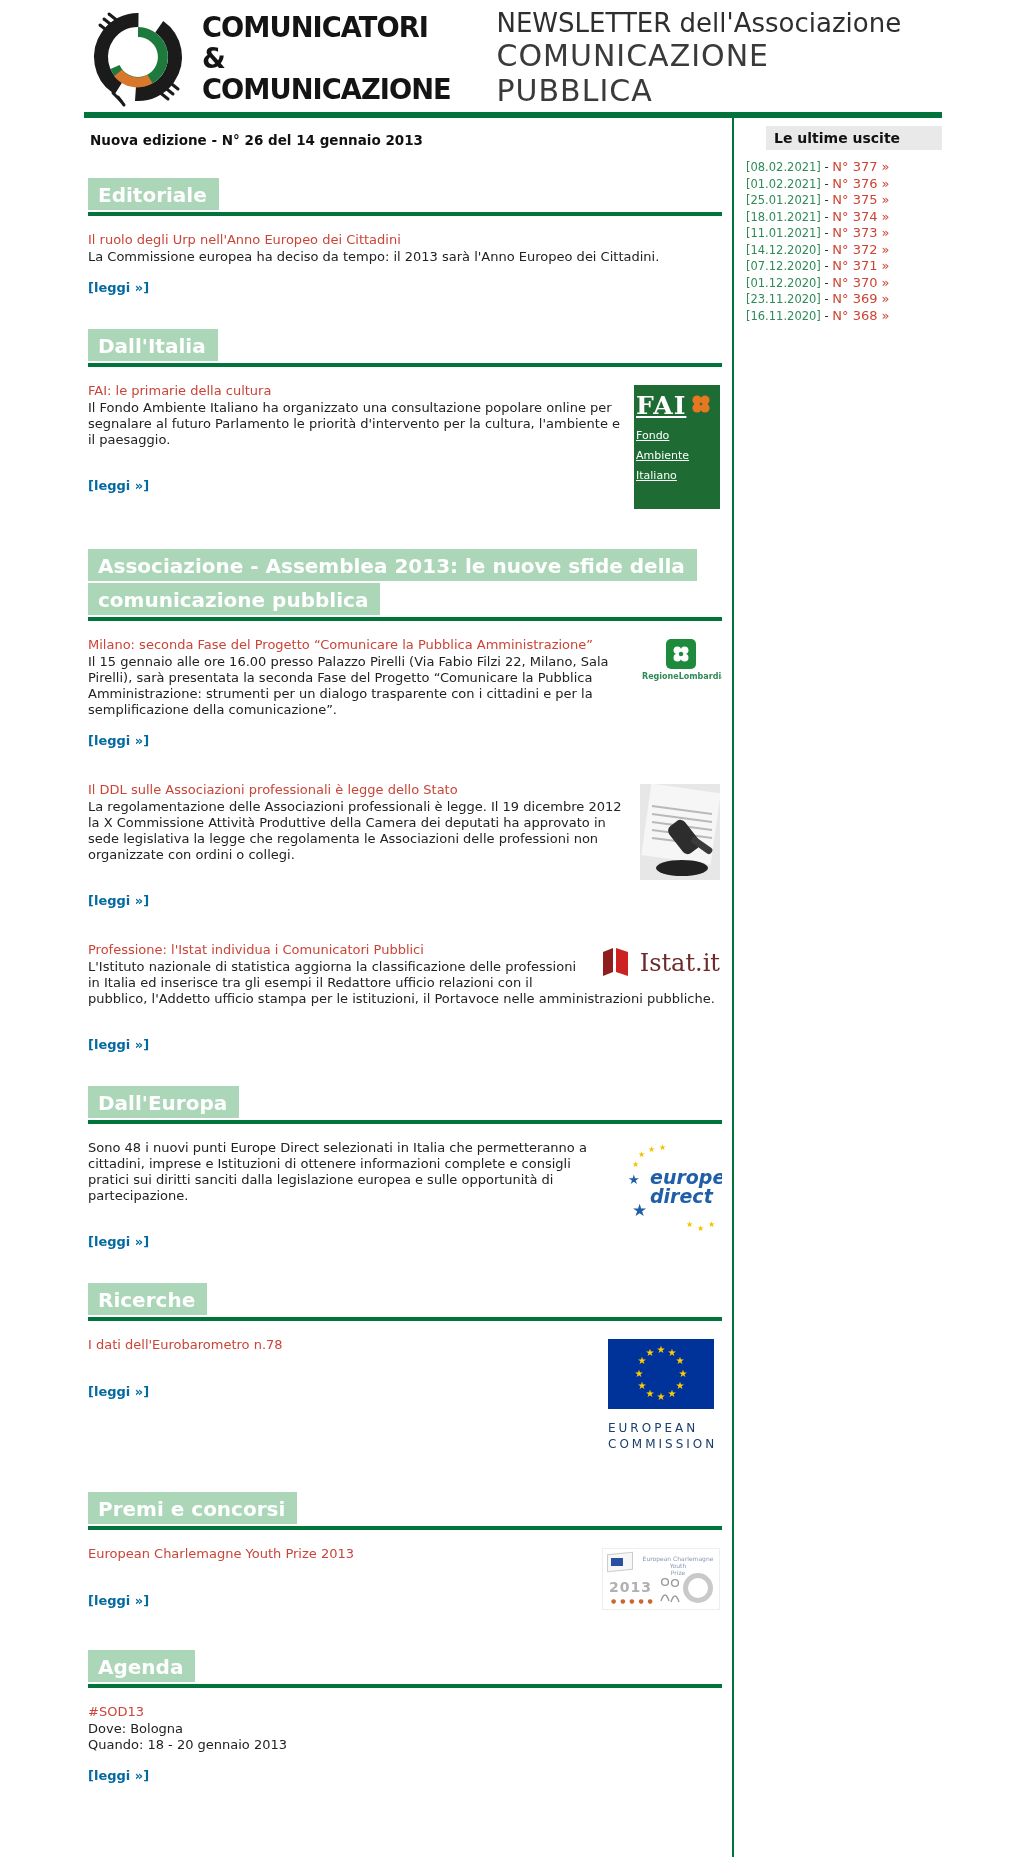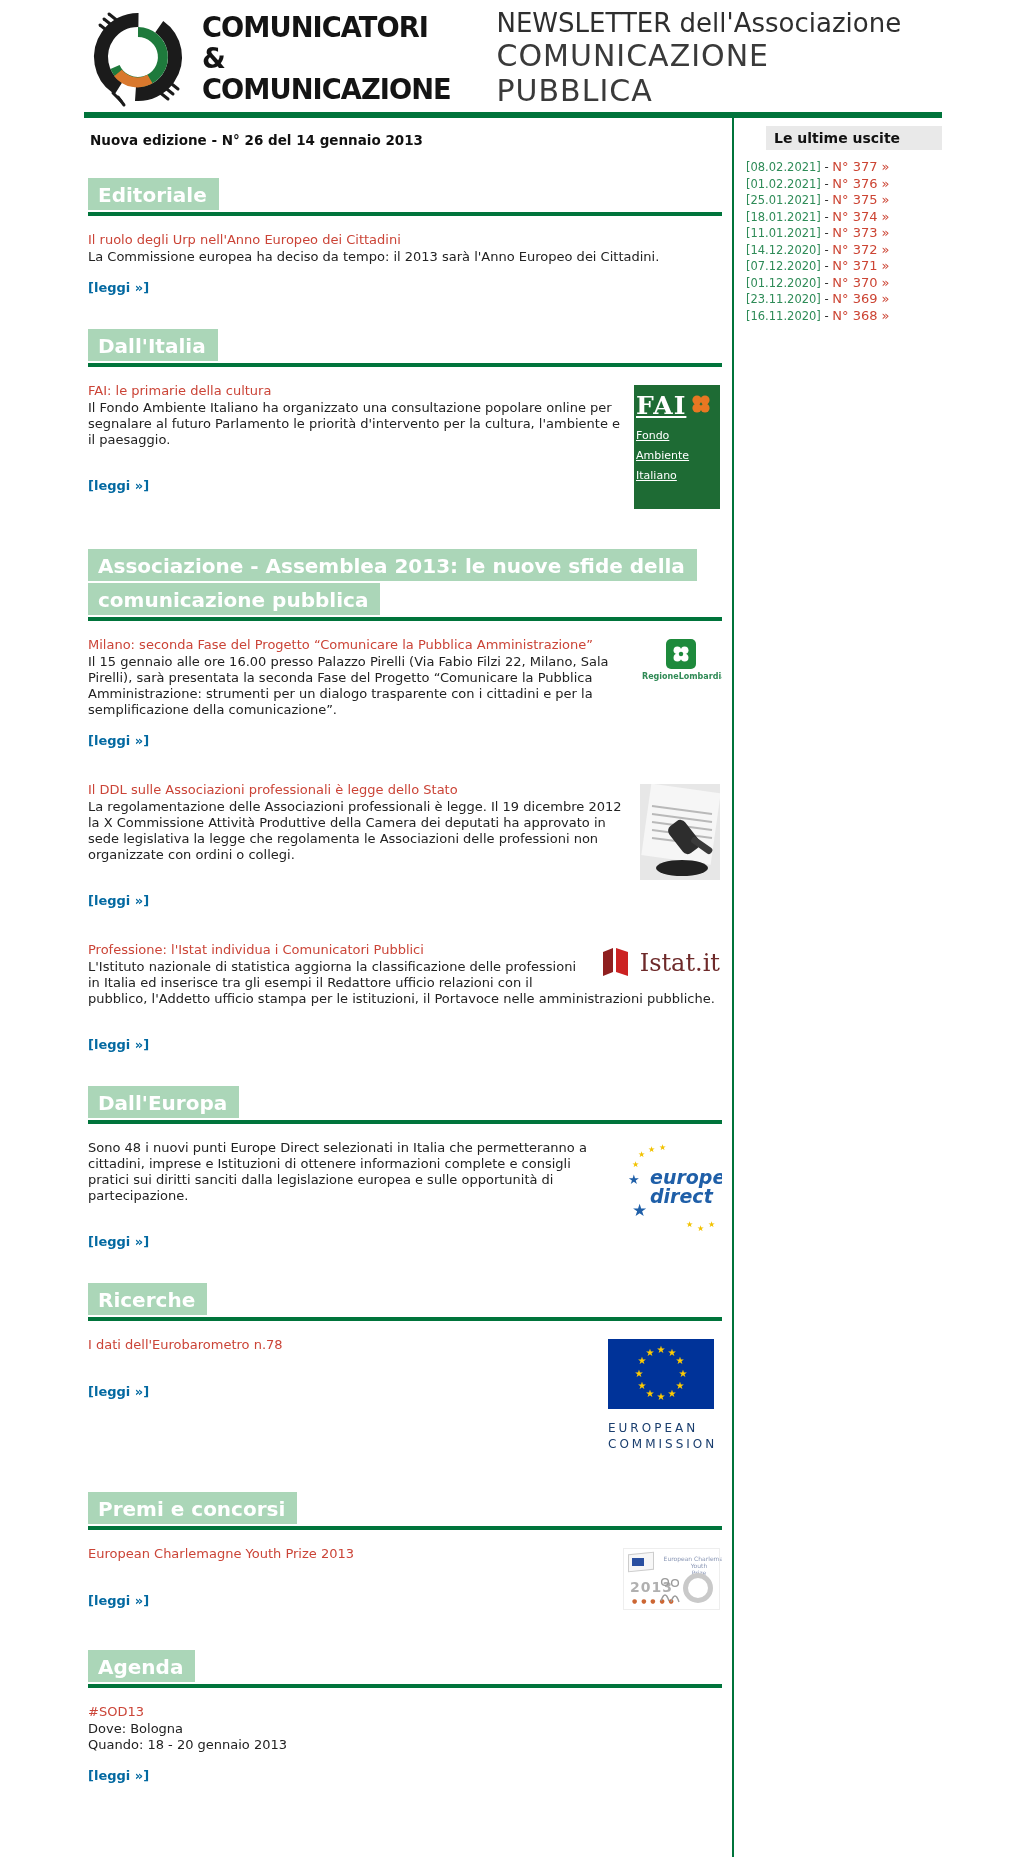--- a/index.html
+++ b/index.html
@@ -64,21 +64,21 @@
   .img-istat .istat-label { font-family:"DejaVu Serif","Liberation Serif",serif; font-size:24px; color:#6e2a2a; }
 
   .img-ed { width:96px; height:96px; position:relative; }
   .img-ed .ed-text { position:absolute; left:26px; top:26px; color:#1F5FA8; font-weight:bold; font-style:italic; font-size:19px; line-height:19px; }
   .img-ed .star { position:absolute; color:#F2C200; font-size:8px; }
   .img-ed .star-blue { position:absolute; color:#1F5FA8; font-size:13px; }
 
   .img-ec { width:112px; text-align:left; }
   .img-ec .ec-caption { margin-top:8px; font-size:12px; letter-spacing:3px; color:#1A3E6E; white-space:pre-line; line-height:16px; }
 
-  .img-cy { width:97px; height:62px; border:1px solid #eee; position:relative; font-family:"DejaVu Sans","Liberation Sans",sans-serif; }
+  .img-cy { width:118px; height:62px; border:1px solid #eee; position:relative; font-family:"DejaVu Sans","Liberation Sans",sans-serif; }
   .img-cy .cy-flagsketch { position:absolute; left:4px; top:4px; width:26px; height:18px; border:1px solid #ccc; transform:skewY(-6deg); background:#f7f7f7; }
   .img-cy .cy-flag { position:absolute; left:8px; top:9px; width:12px; height:8px; background:#2a4fa0; }
   .img-cy .cy-title { position:absolute; left:38px; top:6px; font-size:6px; color:#8a97b5; text-align:center; white-space:pre-line; line-height:7px; width:74px; }
   .img-cy .cy-year { position:absolute; left:6px; top:30px; font-size:14px; color:#b0b0b0; font-weight:bold; letter-spacing:1px; }
   .img-cy .cy-dots { position:absolute; left:8px; top:48px; font-size:6px; color:#cc6633; letter-spacing:1px; }
   .img-cy .cy-circle { position:absolute; right:6px; top:24px; width:30px; height:30px; border:5px solid #c9c9c9; border-radius:50%; }
   .img-cy .cy-fig { position:absolute; right:38px; top:28px; width:22px; height:26px; }
 </style>
 </head>
 <body>

